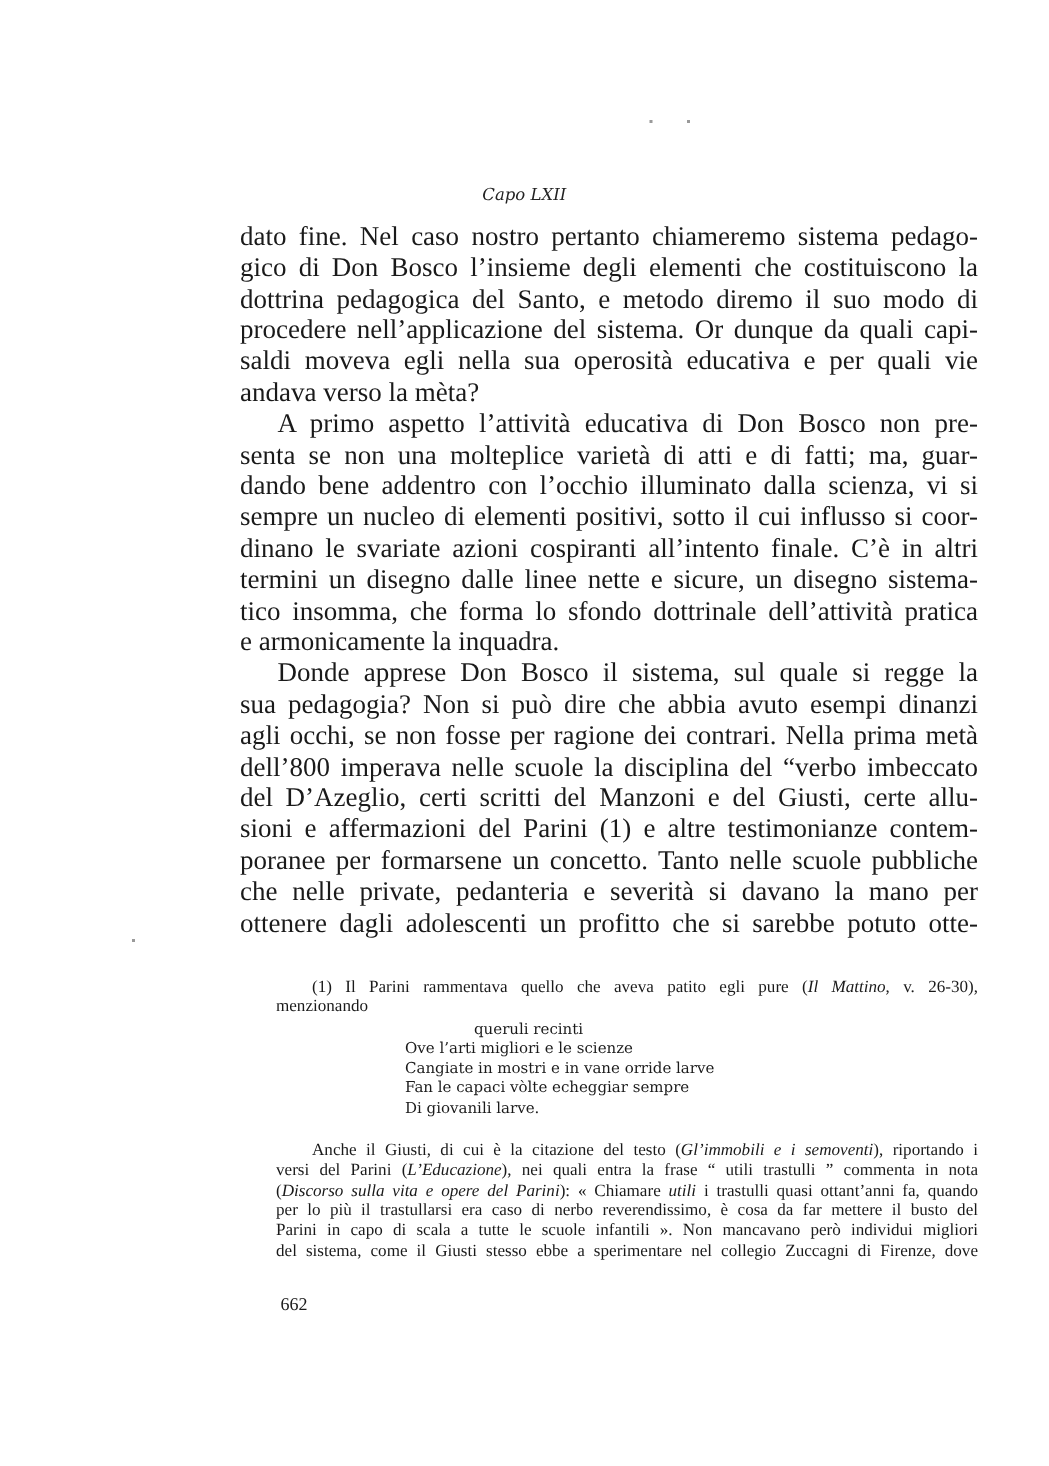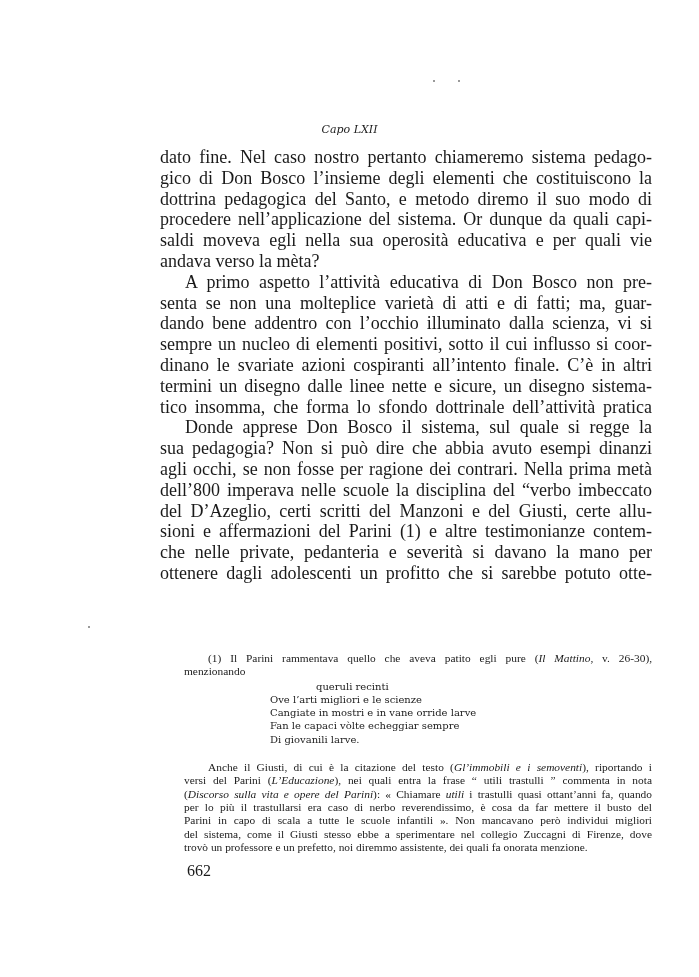--- a/index.html
+++ b/index.html
@@ -25,21 +25,21 @@
     .fn-line { display: block; text-align: justify; text-align-last: justify; white-space: nowrap; margin-left: 24px; }
     .fn-line.last { text-align-last: left; }
     .fn-indent { padding-left: 24px; }
     .verse { margin: 1px 0 0 0; font-family: "DejaVu Serif", serif; font-size: 10px; line-height: 13.2px; }
     .verse-line { display: block; padding-left: 110px; }
     .verse-line.first { padding-left: 156px; }
     .fn-para2 { margin-top: 15px; }
     .it { font-style: italic; }
     .page-number {
       position: absolute; left: 187px; top: 862px;
-      font-family: "Liberation Serif", serif; font-size: 16px; color: #1a1a1a;
+      font-family: "Liberation Serif", serif; font-size: 12px; color: #1a1a1a;
     }
   </style>
 </head>
 <body>
 
 <div class="page">
   <div class="speck" style="left:433px; top:80px;"></div>
   <div class="speck" style="left:458px; top:80px;"></div>
   <div class="speck" style="left:88px; top:626px;"></div>
 
@@ -55,28 +55,30 @@
       <span class="line last">andava verso la mèta?</span>
     </p>
     <p>
       <span class="line" style="padding-left:25px">A primo aspetto l’attività educativa di Don Bosco non pre-</span>
       <span class="line">senta se non una molteplice varietà di atti e di fatti; ma, guar-</span>
       <span class="line">dando bene addentro con l’occhio illuminato dalla scienza, vi si</span>
       <span class="line">sempre un nucleo di elementi positivi, sotto il cui influsso si coor-</span>
       <span class="line">dinano le svariate azioni cospiranti all’intento finale. C’è in altri</span>
       <span class="line">termini un disegno dalle linee nette e sicure, un disegno sistema-</span>
       <span class="line">tico insomma, che forma lo sfondo dottrinale dell’attività pratica</span>
+      <span class="line last">e armonicamente la inquadra.</span>
     </p>
     <p>
       <span class="line" style="padding-left:25px">Donde apprese Don Bosco il sistema, sul quale si regge la</span>
       <span class="line">sua pedagogia? Non si può dire che abbia avuto esempi dinanzi</span>
       <span class="line">agli occhi, se non fosse per ragione dei contrari. Nella prima metà</span>
       <span class="line">dell’800 imperava nelle scuole la disciplina del “verbo imbeccato</span>
       <span class="line">del D’Azeglio, certi scritti del Manzoni e del Giusti, certe allu-</span>
       <span class="line">sioni e affermazioni del Parini (1) e altre testimonianze contem-</span>
+      <span class="line">poranee per formarsene un concetto. Tanto nelle scuole pubbliche</span>
       <span class="line">che nelle private, pedanteria e severità si davano la mano per</span>
       <span class="line">ottenere dagli adolescenti un profitto che si sarebbe potuto otte-</span>
     </p>
   </div>
 
   <div class="footnotes">
     <div>
       <span class="fn-line fn-indent"><span>(1) Il Parini rammentava quello che aveva patito egli pure (</span><span class="it">Il Mattino</span><span>, v. 26-30),</span></span>
       <span class="fn-line last">menzionando</span>
       <div class="verse">
@@ -87,18 +89,17 @@
         <span class="verse-line">Di giovanili larve.</span>
       </div>
     </div>
     <div class="fn-para2">
       <span class="fn-line fn-indent"><span>Anche il Giusti, di cui è la citazione del testo (</span><span class="it">Gl’immobili e i semoventi</span><span>), riportando i</span></span>
       <span class="fn-line"><span>versi del Parini (</span><span class="it">L’Educazione</span><span>), nei quali entra la frase “ utili trastulli ” commenta in nota</span></span>
       <span class="fn-line"><span>(</span><span class="it">Discorso sulla vita e opere del Parini</span><span>): « Chiamare </span><span class="it">utili</span><span> i trastulli quasi ottant’anni fa, quando</span></span>
       <span class="fn-line">per lo più il trastullarsi era caso di nerbo reverendissimo, è cosa da far mettere il busto del</span>
       <span class="fn-line">Parini in capo di scala a tutte le scuole infantili ». Non mancavano però individui migliori</span>
       <span class="fn-line">del sistema, come il Giusti stesso ebbe a sperimentare nel collegio Zuccagni di Firenze, dove</span>
-      <span class="fn-line last">trovò un professore e un prefetto, noi diremmo assistente, dei quali fa onorata menzione.</span>
     </div>
   </div>
 
   <div class="page-number">662</div>
 </div>
 
 </body></html>

